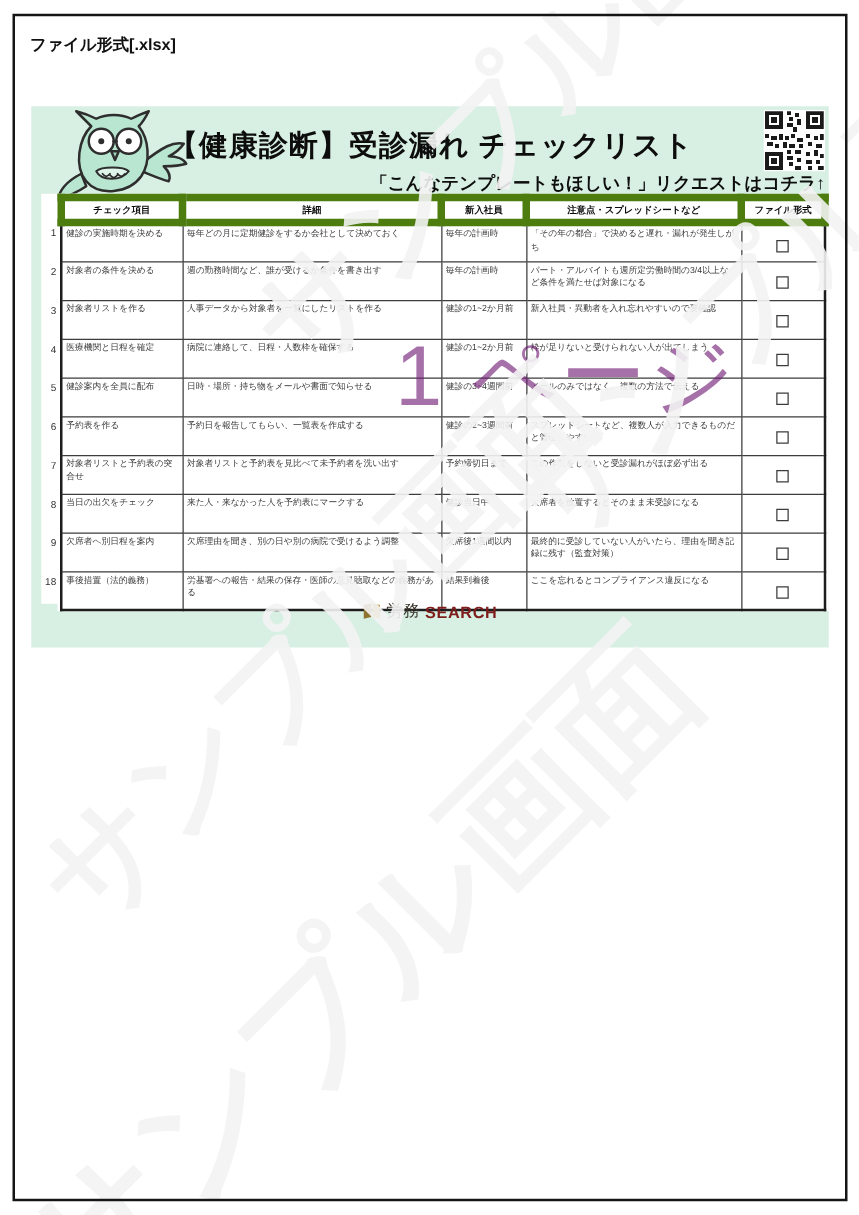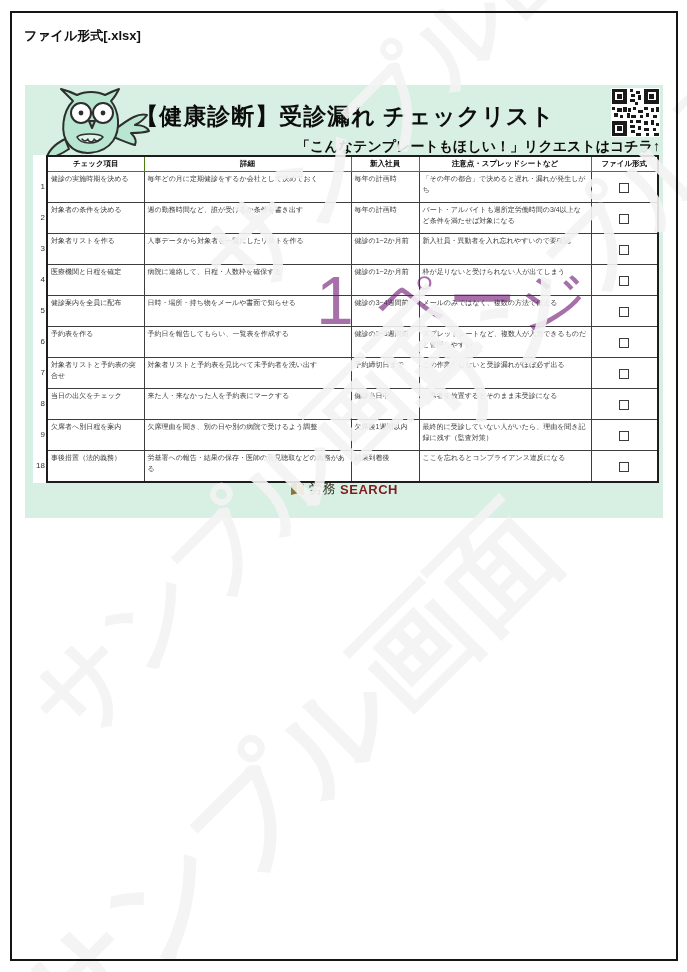--- a/index.html
+++ b/index.html
@@ -19,21 +19,21 @@
     font-size:23px;font-weight:bold;letter-spacing:1px;color:#0d0d0d;white-space:nowrap;}
   .request-note{position:absolute;right:3px;top:53px;font-size:14px;font-weight:bold;color:#0d0d0d;}
   .qr{position:absolute;left:586px;top:3px;width:47px;height:47px;background:#fff;padding:1px;}
 
   
   .table-block{position:absolute;left:8px;top:70px;width:624px;height:328px;background:#ffffff;}
   .rownums{position:absolute;left:0;top:16px;width:12px;}
   .rownum{height:31px;line-height:31px;font-size:8px;color:#333;text-align:right;}
   table.check{position:absolute;left:13px;top:0;border-collapse:collapse;table-layout:fixed;
     width:611px;border:2px solid #1d1d1d;background:#fff;}
-  table.check th{border:1px solid #4d7c0f;font-size:7.5px;font-weight:bold;color:#0b0b0b;
+  table.check th{border:6px solid #4d7c0f;font-size:7.5px;font-weight:bold;color:#0b0b0b;
     height:14px;padding:0;text-align:center;vertical-align:middle;}
   table.check td{border:1px solid #3d3d3d;font-size:7px;color:#3b3b3b;vertical-align:top;
     padding:2px 3px 0 3px;line-height:1.55;overflow:hidden;}
   table.check tr.datarow{height:31px;}
   td.c-check{text-align:center;vertical-align:middle;}
   .cb{display:inline-block;width:8px;height:8px;border:1px solid #3c3c3c;background:#fff;margin-top:9px;}
 
   
   .logo{position:absolute;left:0;right:0;top:395px;display:flex;align-items:center;justify-content:center;gap:4px;}
   .logo .t-dark{font-size:13px;font-weight:normal;color:#38342a;letter-spacing:0.5px;}

